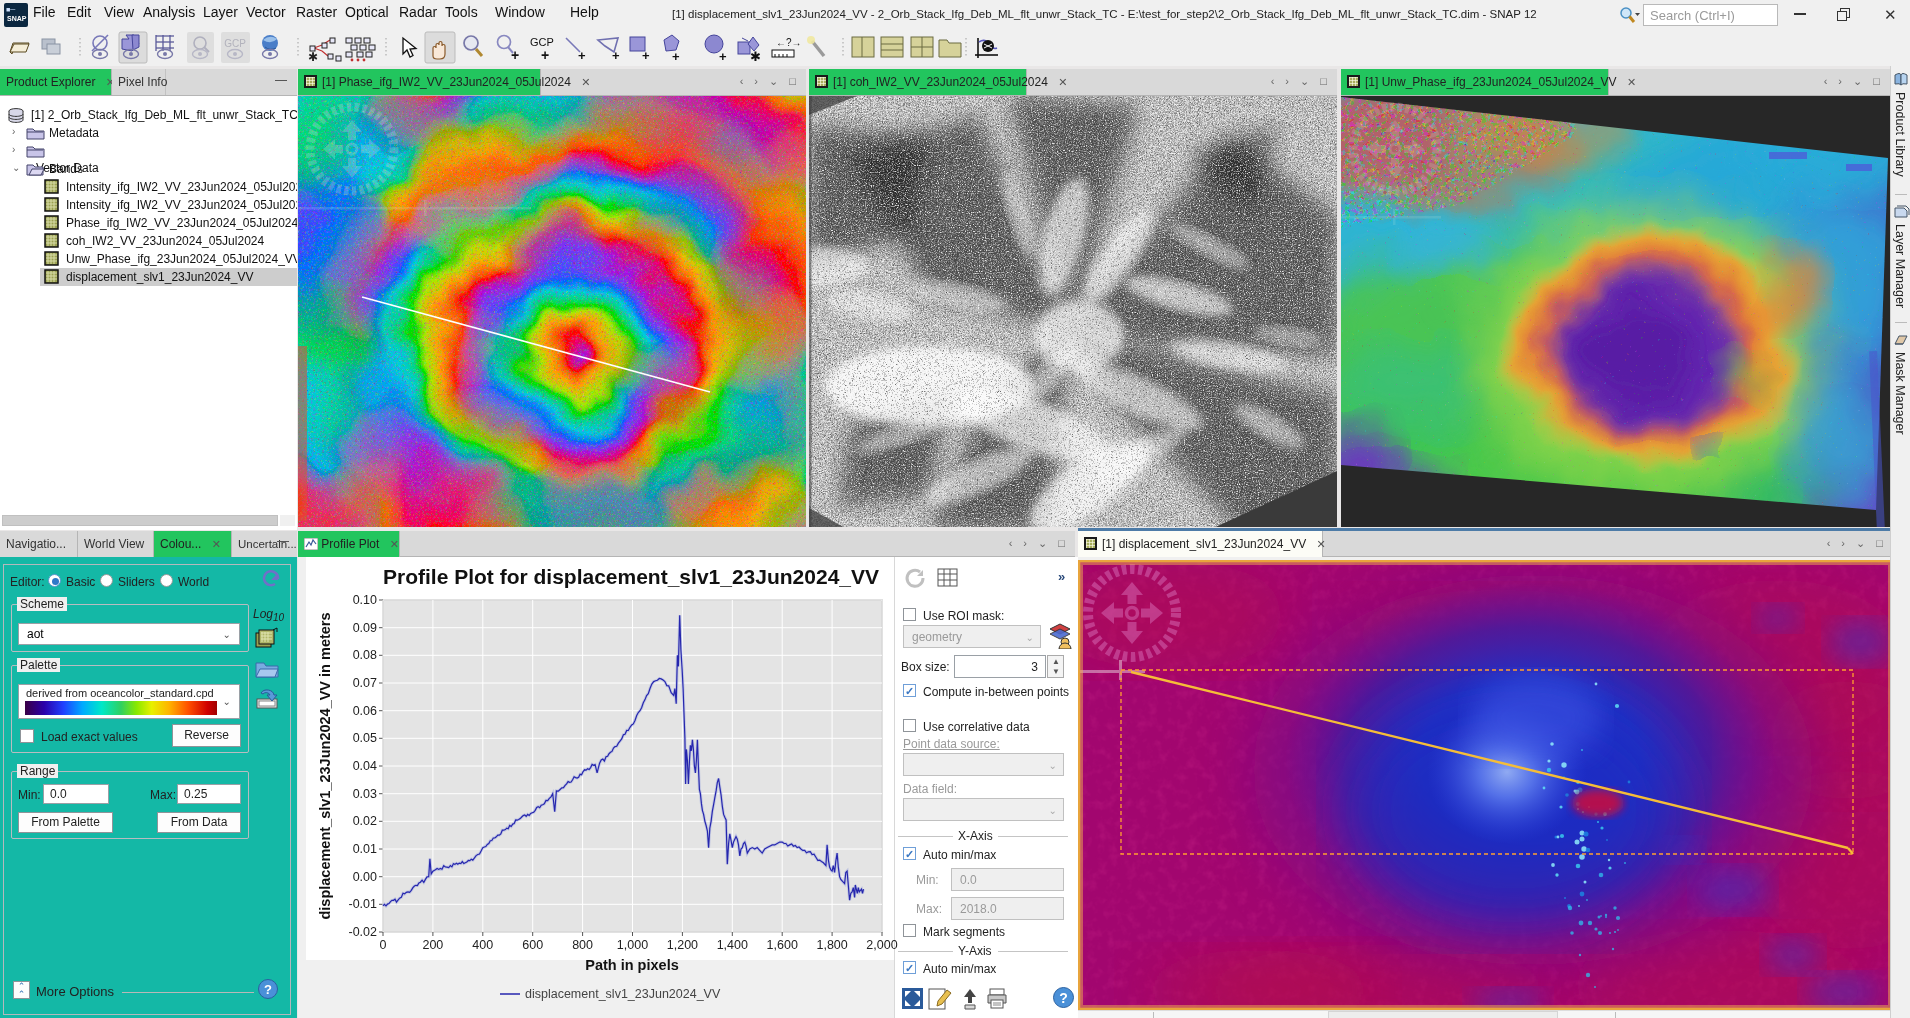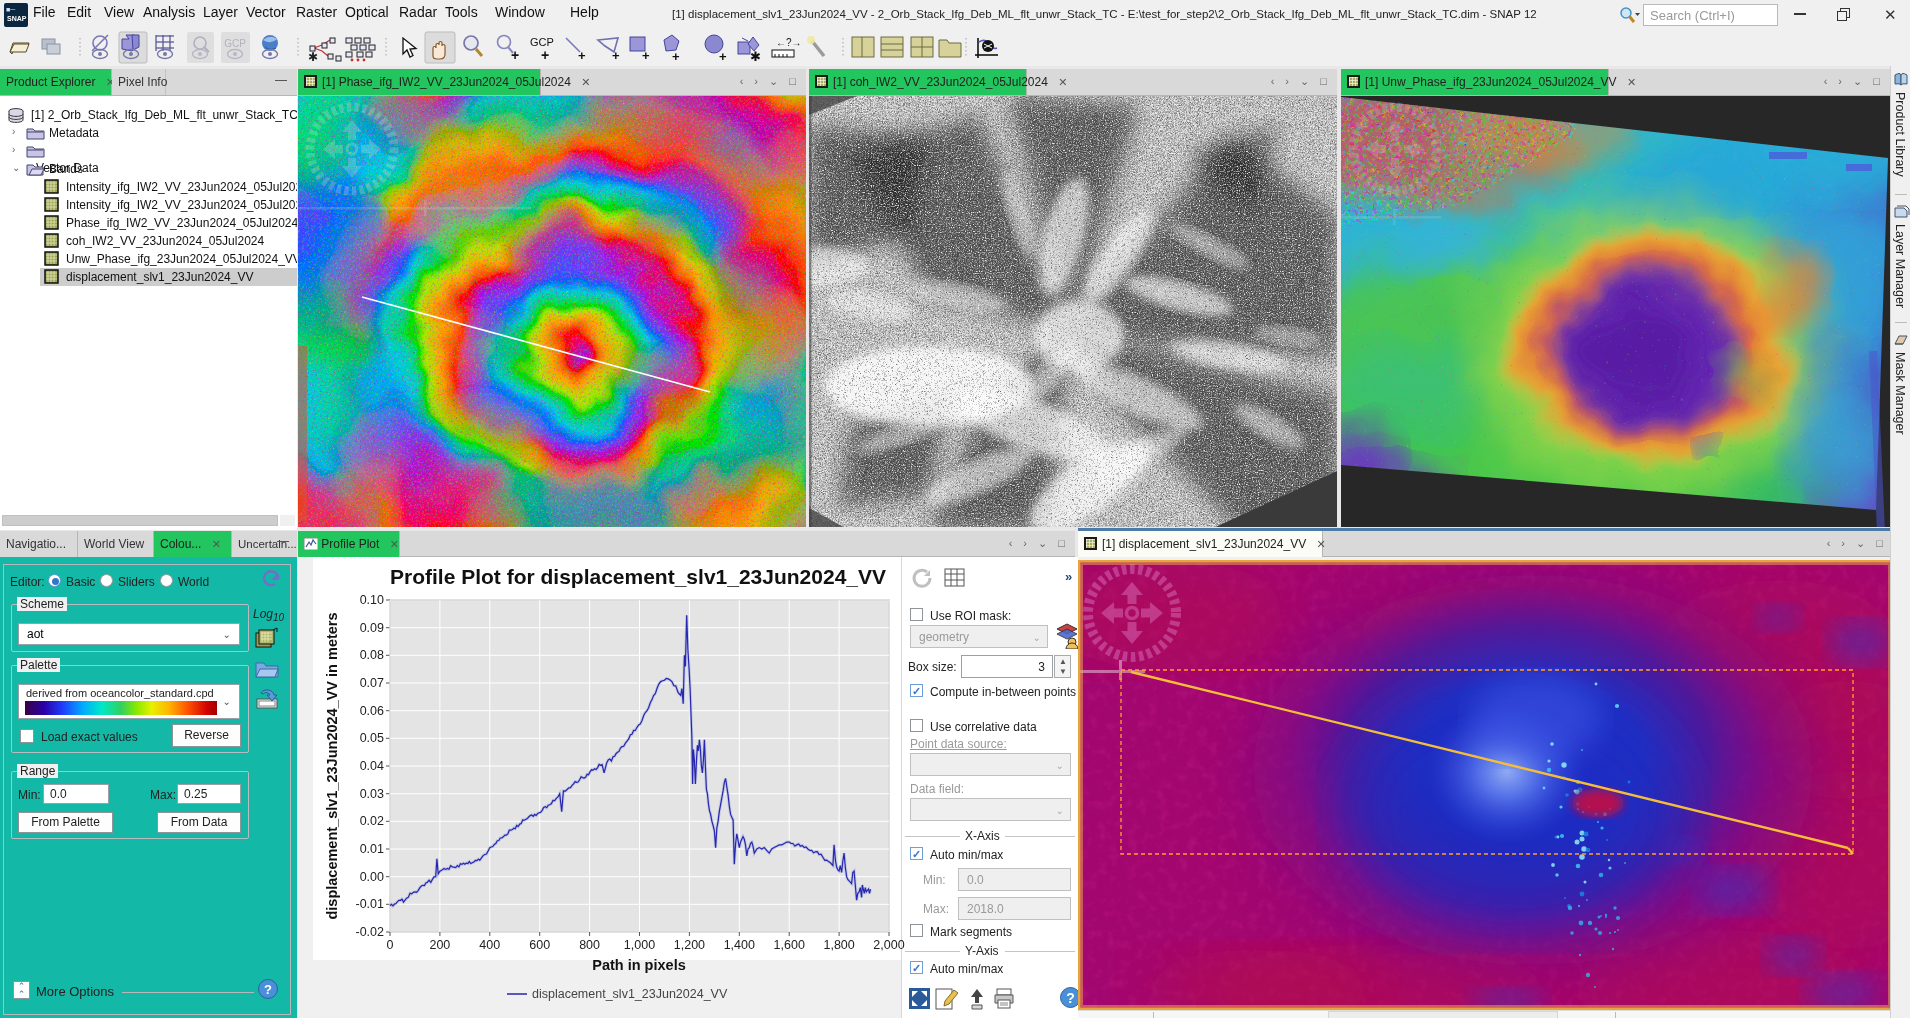--- a/index.html
+++ b/index.html
@@ -662,21 +662,21 @@
 </div>
 
 <div class="win" id="ppwin" style="left:298px;top:531px;width:777px;height:487px;border:none;">
   <div class="tabrow" style="height:26px;">
     <div class="tab" style="left:0;width:102px;"><svg width="14" height="12" viewBox="0 0 14 12" style="vertical-align:-2px">
           <rect x="0" y="0" width="14" height="12" fill="#fff" stroke="#888"></rect>
           <path d="M2 9 L5 4 L7 7 L9 2 L12 6" fill="none" stroke="#3a5a9a" stroke-width="1.2"></path>
         </svg> Profile Plot <span class="tabx">✕</span></div>
       <div class="winctl">‹ › ⌄ □</div>
   </div>
-  <div id="ppbody" class="abs" style="left:15px;top:26px;width:777px;height:403px;background:#fff;">
+  <div id="ppbody" class="abs" style="left:8px;top:26px;width:777px;height:403px;background:#fff;">
       <svg class="abs" style="left:0;top:0;z-index:3" width="777" height="461" viewBox="0 0 777 461">
         <text x="325" y="27" font-size="21" font-weight="bold" fill="#111" text-anchor="middle" font-family="Liberation Sans">Profile Plot for displacement_slv1_23Jun2024_VV</text>
         <rect x="77" y="43" width="499" height="332" fill="#e4e4e4" stroke="#888" stroke-width="1"></rect>
         <line x1="77" y1="43.0" x2="576" y2="43.0" stroke="#ffffff" stroke-width="1"></line>
         <text x="71" y="47.0" font-size="12.5" fill="#222" text-anchor="end" font-family="Liberation Sans">0.10</text>
         <line x1="73" y1="43.0" x2="77" y2="43.0" stroke="#555" stroke-width="1"></line>
         <line x1="77" y1="70.7" x2="576" y2="70.7" stroke="#ffffff" stroke-width="1"></line>
         <text x="71" y="74.7" font-size="12.5" fill="#222" text-anchor="end" font-family="Liberation Sans">0.09</text>
         <line x1="73" y1="70.7" x2="77" y2="70.7" stroke="#555" stroke-width="1"></line>
         <line x1="77" y1="98.3" x2="576" y2="98.3" stroke="#ffffff" stroke-width="1"></line>

